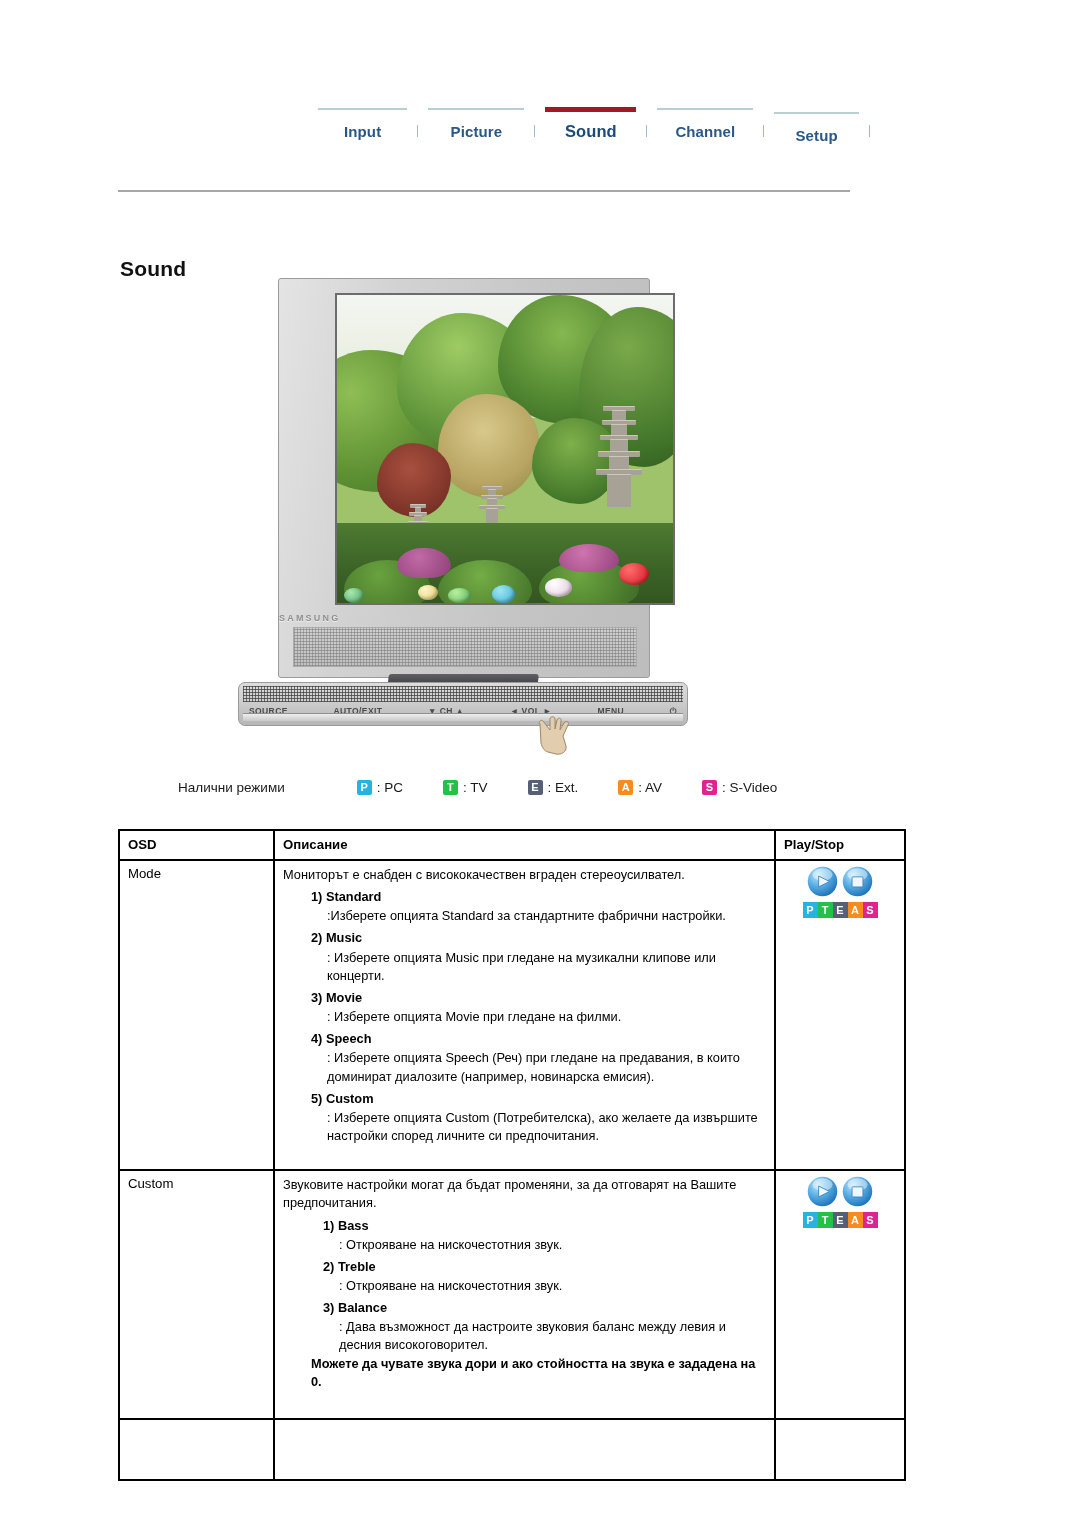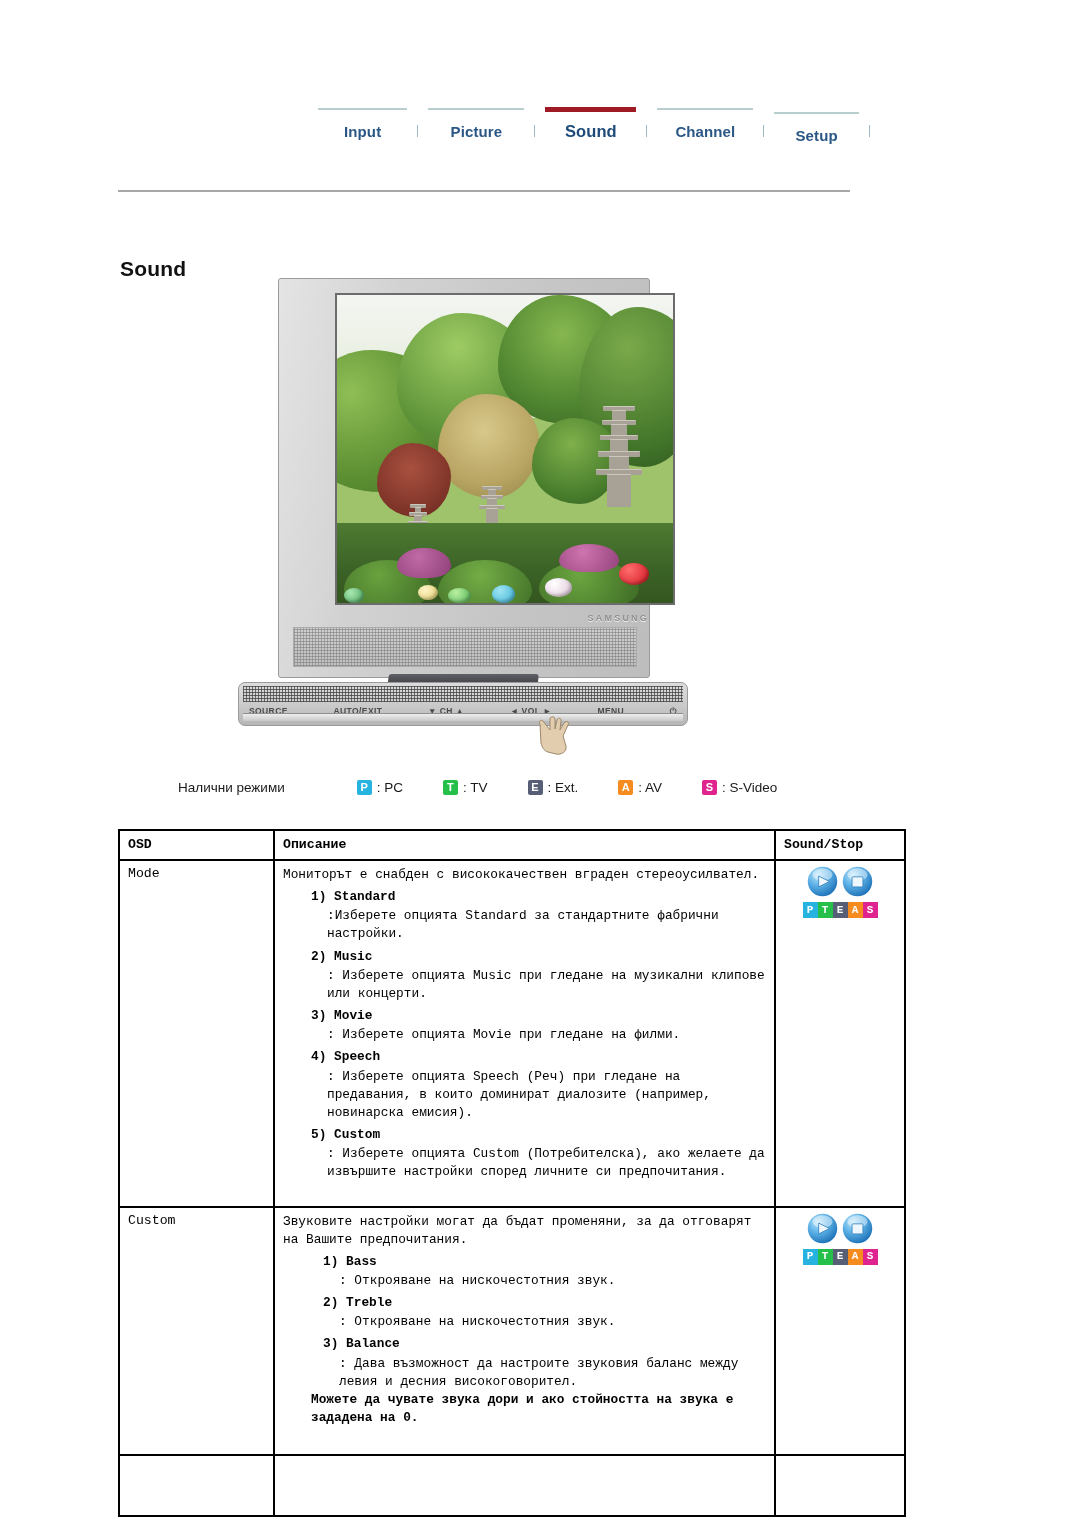--- a/index.html
+++ b/index.html
@@ -154,21 +154,21 @@
   }
   .lantern {
     position: absolute;
     border-radius: 50%;
     box-shadow: inset -2px -2px 3px rgba(0,0,0,.25);
   }
   .mon-logo {
     position: absolute;
     left: 0; right: 0;
     top: 334px;
-    text-align: right;
+    text-align: left;
     font-size: 9px;
     font-weight: bold;
     letter-spacing: 2.2px;
     color: #8e8e8e;
     text-shadow: 0 1px 0 #efefef;
   }
   .mon-grille {
     position: absolute;
     left: 14px;
     top: 348px;
@@ -280,21 +280,20 @@
     border-collapse: collapse;
     table-layout: fixed;
     font-size: 12.8px;
   }
   table.osd td, table.osd th {
     border: 2px solid #000;
     vertical-align: top;
     padding: 5px 8px 24px 8px;
     text-align: left;
     font-weight: normal;
-    font-family: Liberation Mono, monospace;
   }
   th.col-osd   { width: 137px; }
   th.col-desc  { width: 483px; }
   th.col-play  { width: 112px; }
   table.osd th {
     font-weight: bold;
     font-size: 13.2px;
     padding-top: 6px;
     padding-bottom: 7px;
   }
@@ -506,21 +505,21 @@
         <span>: S-Video</span>
       </div>
     </div>
 </div>
 
 <table class="osd">
   <thead>
     <tr>
       <th class="col-osd">OSD</th>
       <th class="col-desc">Описание</th>
-      <th class="col-play">Sound/Stop</th>
+      <th class="col-play">Play/Stop</th>
     </tr>
   </thead>
   <tbody id="table-body">
       <tr>
         <td class="cell-title">Mode</td>
         <td class="desc">
           <p>Мониторът е снабден с висококачествен вграден стереоусилвател.</p>
           <div class="opt-title">1) Standard</div>
           <div class="opt-body">:Изберете опцията Standard за стандартните фабрични настройки.</div>
           <div class="opt-title">2) Music</div>

